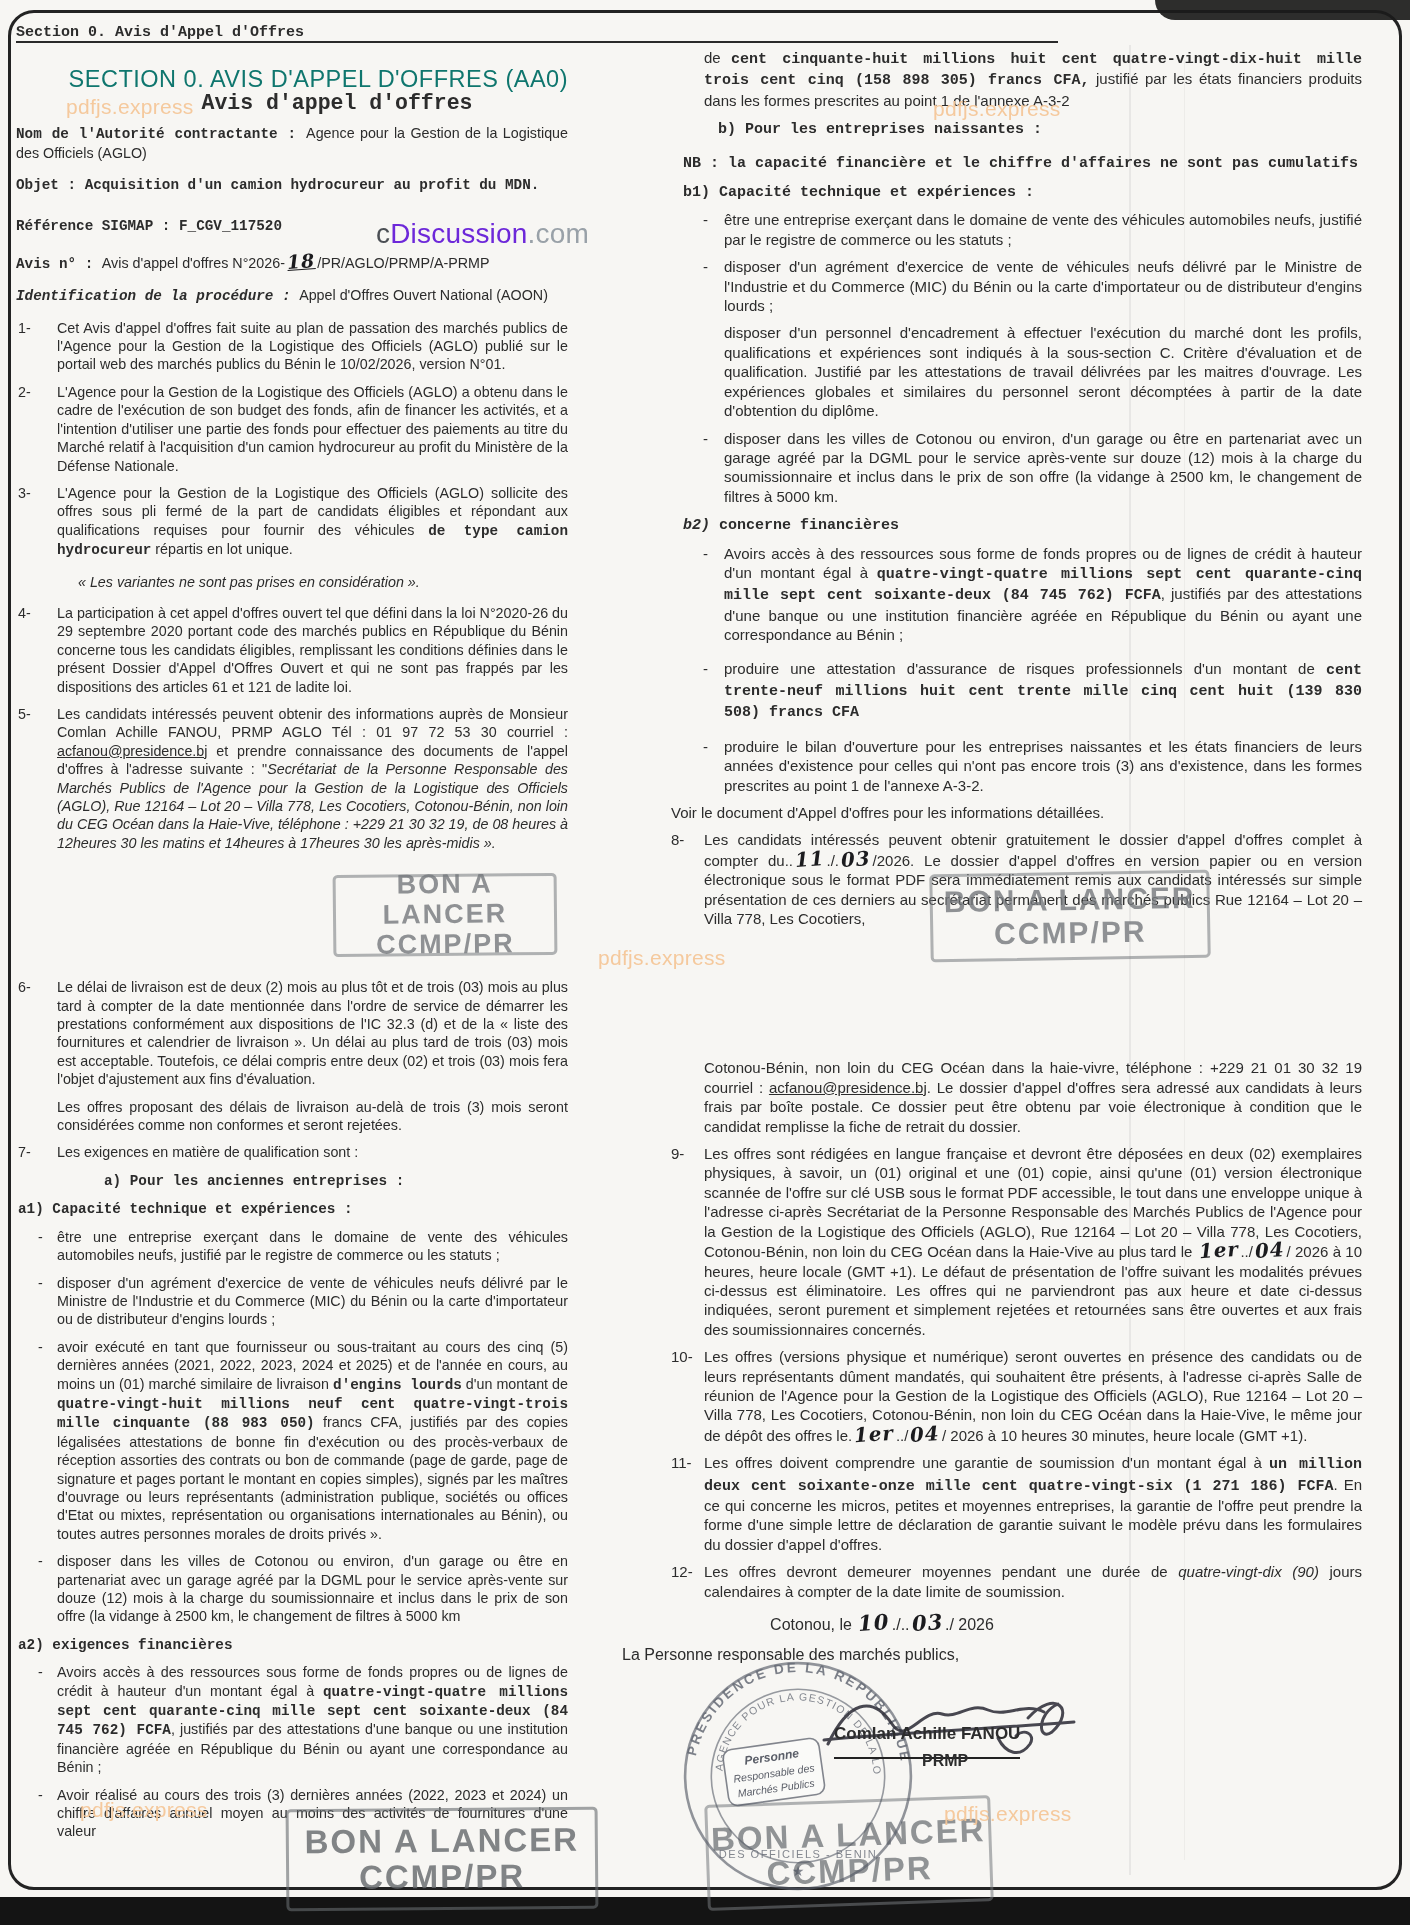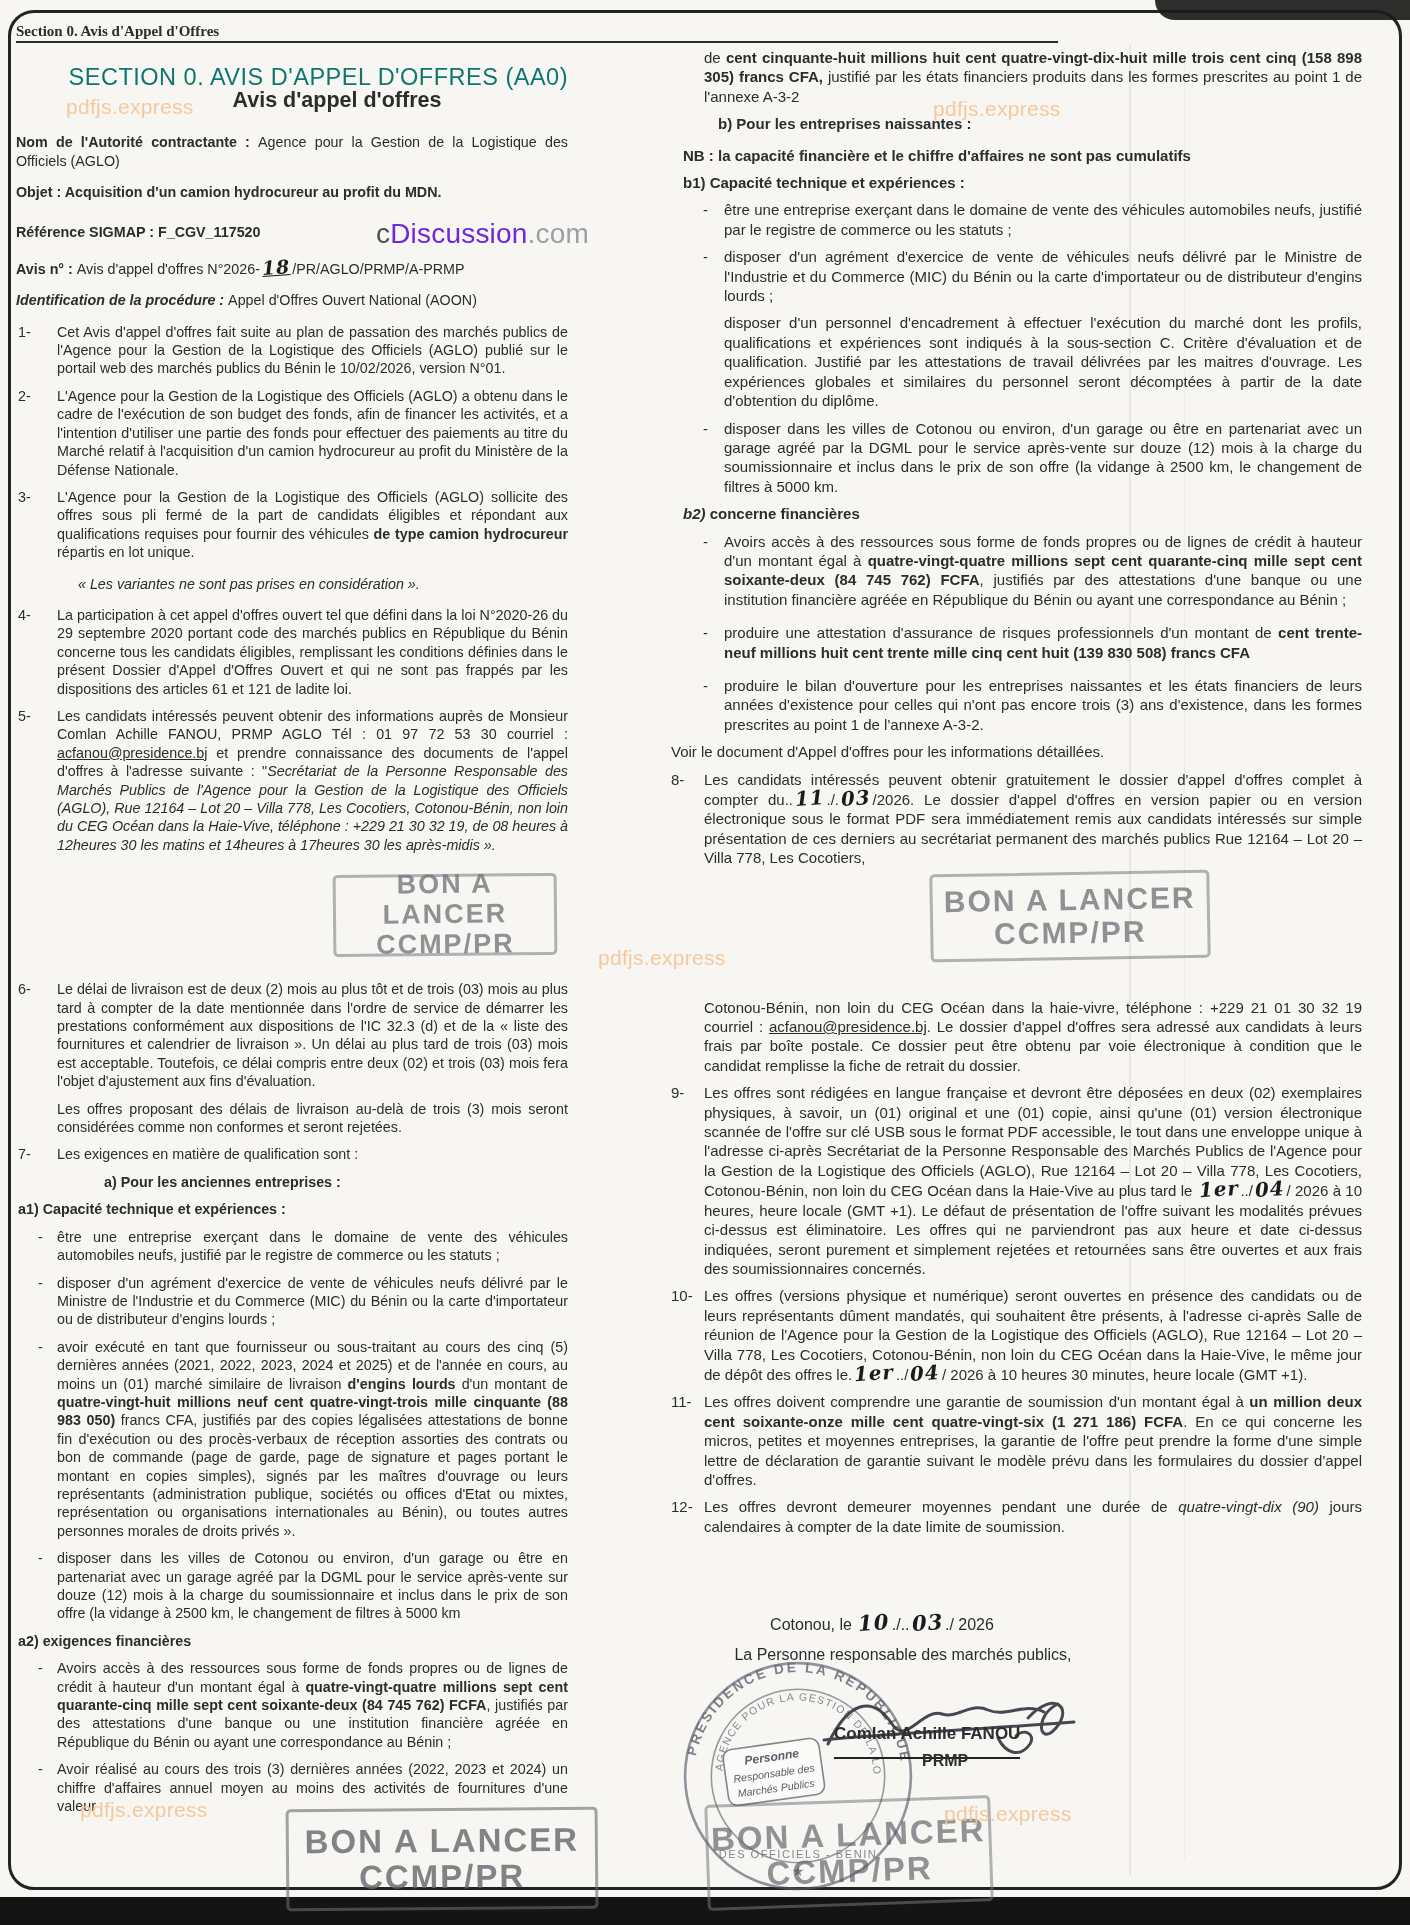--- a/index.html
+++ b/index.html
@@ -25,21 +25,21 @@
   .col-right{position:absolute;left:622px;top:48px;width:740px;
     font-size:15px;line-height:19.4px;}
 
   .blk{margin:0 0 9px 0;text-align:justify;}
   .col-right .blk{margin-bottom:8px;}
 
   .pageheader{font-family:"Liberation Serif","DejaVu Serif",serif;font-size:15px;
     margin-bottom:28px;text-align:left;}
   .h1{font-size:23.5px;color:#0f766e;letter-spacing:.5px;font-weight:400;
     margin-bottom:4px;text-align:right;white-space:nowrap;}
-  .doctitle{font-size:21.5px;text-align:center;padding-left:90px;margin-bottom:24px;}
+  .doctitle{font-size:21.5px;text-align:center;padding-left:90px;margin-bottom:12px;}
   .label{margin-bottom:13px;}
   .g1{margin-top:8px;} .g2{margin-top:22px;} .g3{margin-top:16px;} .g4{margin-top:10px;}
 
   .item{position:relative;padding-left:41px;}
   .col-left .item .num{position:absolute;left:2px;}
   .col-right .item{padding-left:82px;}
   .col-right .item .num{position:absolute;left:49px;}
   .cont{ }
   .col-left .cont{padding-left:41px;}
   .col-right .cont{padding-left:82px;}
@@ -53,21 +53,21 @@
   .suba{padding-left:88px;font-weight:bold;text-align:left;}
   .suba1{padding-left:2px;font-weight:bold;text-align:left;}
   .subb{padding-left:96px;font-weight:bold;text-align:left;}
   .subb1{padding-left:61px;font-weight:bold;text-align:left;}
   .nb{padding-left:61px;font-weight:bold;margin-top:12px;margin-bottom:11px;text-align:left;}
   .voir{padding-left:49px;margin-top:2px;text-align:left;}
   .sp2{margin-top:14px;}
   .gapL{height:108px;}
   .gapR{height:114px;}
 
-  .b{font-weight:bold;} .i{font-style:italic;} .u{text-decoration:underline;}
+  .b{font-weight:bold;font-family:Liberation Mono, monospace;} .i{font-style:italic;} .u{text-decoration:underline;}
   .hw{font-family:"DejaVu Serif",serif;font-style:italic;font-weight:bold;
     font-size:1.32em;line-height:1;letter-spacing:1px;display:inline-block;
     transform:rotate(-4deg);padding:0 2px;color:#1b1b1e;}
 
   
   .stamp{position:absolute;border:3px solid rgba(116,120,124,.55);border-radius:5px;
     color:rgba(116,120,124,.8);text-align:center;font-weight:bold;text-transform:uppercase;
     display:flex;flex-direction:column;justify-content:center;line-height:1.1;
     letter-spacing:2px;}
   .stampA{left:333px;top:874px;width:218px;height:76px;font-size:27px;transform:rotate(-.6deg);}
@@ -83,21 +83,21 @@
   .wm2{left:933px;top:97px;}
   .wm3{left:598px;top:946px;}
   .wm4{left:80px;top:1798px;}
   .wm5{left:944px;top:1802px;}
   .cdisc{position:absolute;left:376px;top:218px;font-size:28px;font-weight:500;letter-spacing:.2px;}
   .cd-c{color:#4b4f54;} .cd-mid{color:#6d28d9;text-align:right;} .cd-com{color:#99a1a8;}
 
   
   .sigblock{position:absolute;left:622px;top:1612px;width:740px;height:310px;font-size:16px;}
   .dateline{width:520px;text-align:center;margin-bottom:8px;}
-  .sigline{width:562px;text-align:center;margin-top:12px;}
+  .sigline{width:562px;margin-top:12px;}
   .roundstamp{position:absolute;left:50px;top:38px;width:252px;height:252px;opacity:.85;}
   .sigscribble{position:absolute;left:200px;top:72px;width:260px;height:92px;}
   .signame{position:absolute;left:212px;top:112px;font-size:17px;font-weight:bold;
     border-bottom:2px solid #222;padding-bottom:13px;white-space:nowrap;}
   .sigtitle{position:absolute;left:300px;top:140px;font-size:16px;font-weight:bold;}
 </style>
 </head>
 <body>
 
 <div class="frame"></div>

